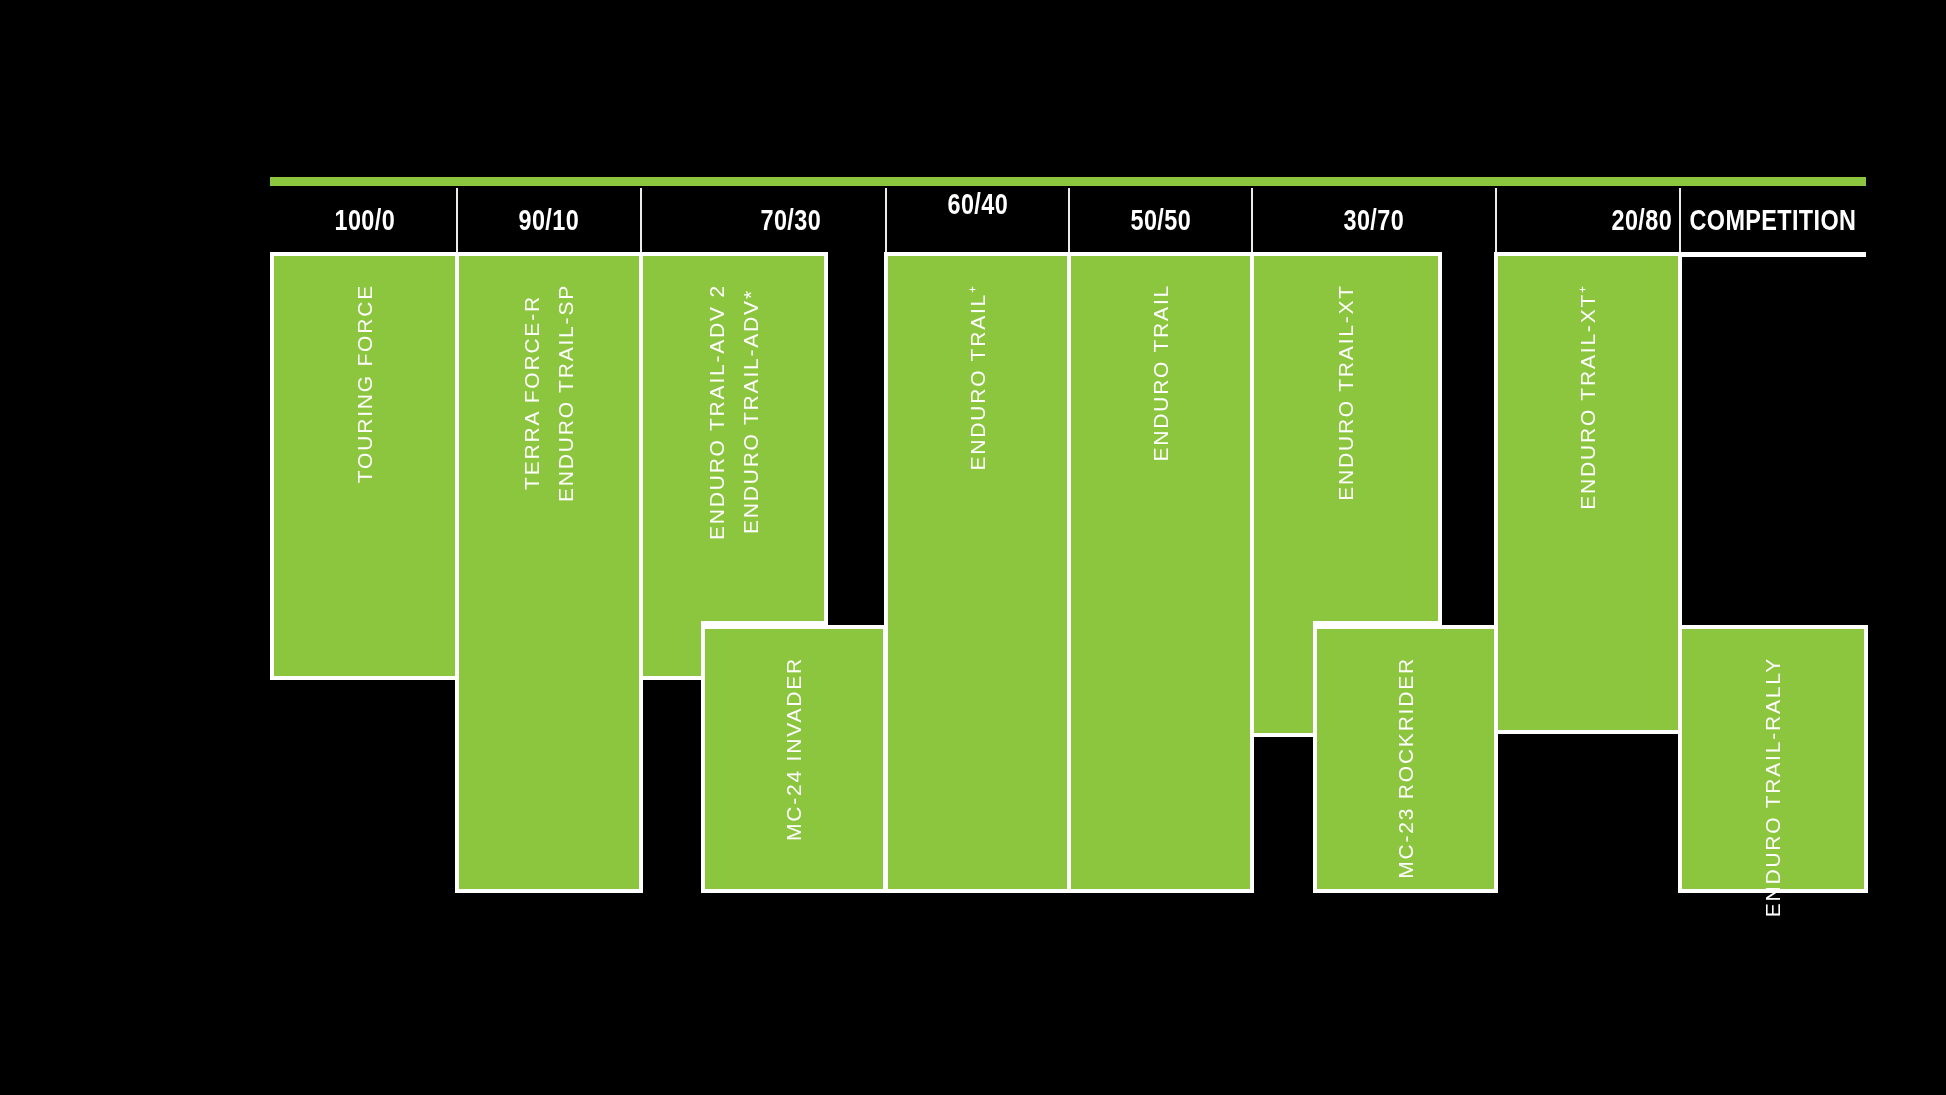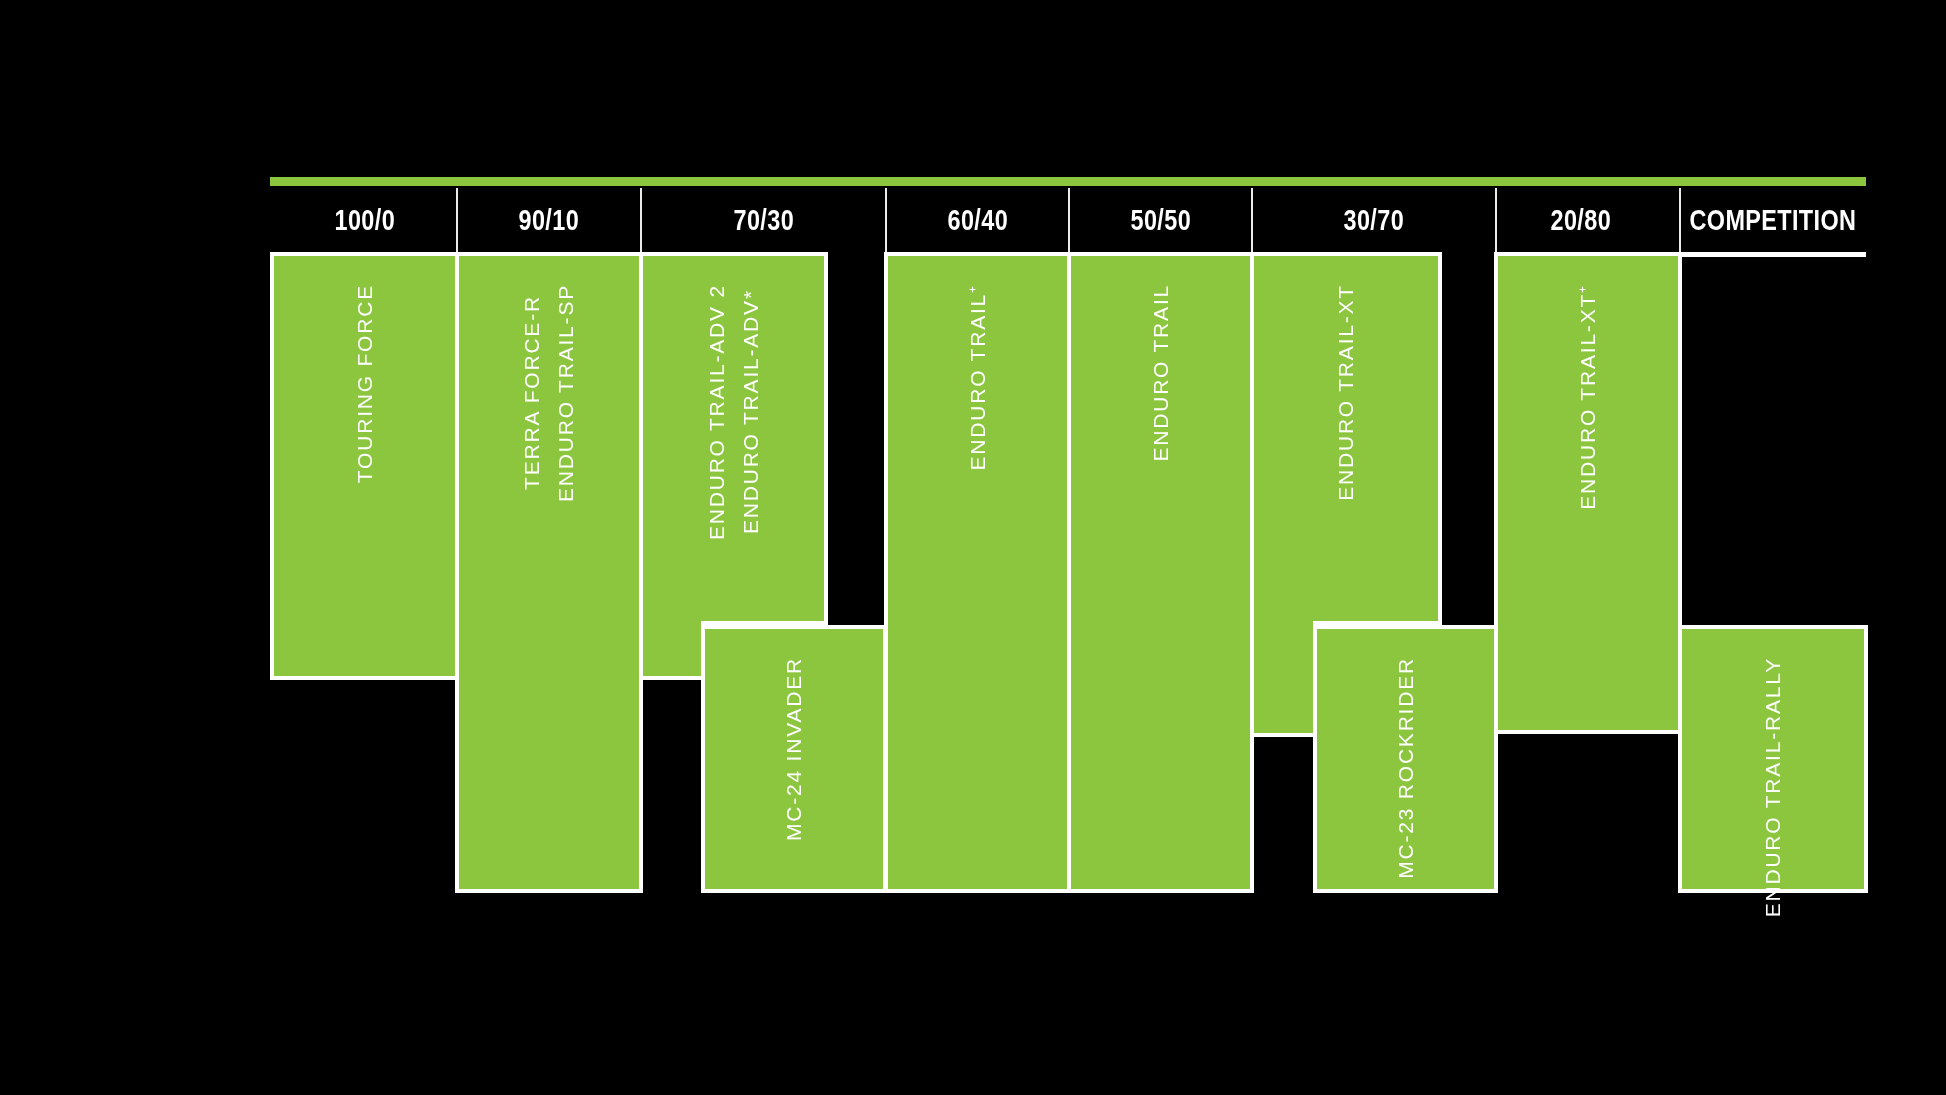--- a/index.html
+++ b/index.html
@@ -33,33 +33,33 @@
 
 <div id="stage" style="background: rgb(0, 0, 0); margin-left: 8px;">
   <div id="accent-bar" class="abs" style="left: 262px; top: 177px; width: 1596px; height: 9px; background: rgb(140, 198, 63);"></div>
   <div id="header-row">
       <div class="abs hdr-cell" style="left: 264px; top: 186px; width: 185px; height: 67px;">
         <span class="hdr-label" style="color: rgb(255, 255, 255);">100/0</span>
       </div>
       <div class="abs hdr-cell" style="left: 449px; top: 186px; width: 184px; height: 67px;">
         <span class="hdr-label" style="color: rgb(255, 255, 255);">90/10</span>
       </div>
-      <div class="abs hdr-cell" style="left: 633px; top: 186px; width: 245px; height: 67px;">
+      <div class="abs hdr-cell" style="left: 633px; top: 186px; width: 245px; height: 67px; padding-left: 27px;">
         <span class="hdr-label" style="color: rgb(255, 255, 255);">70/30</span>
       </div>
-      <div class="abs hdr-cell" style="left: 878px; top: 186px; width: 183px; height: 67px;">
+      <div class="abs hdr-cell" style="left: 878px; top: 170px; width: 183px; height: 67px;">
         <span class="hdr-label" style="color: rgb(255, 255, 255);">60/40</span>
       </div>
       <div class="abs hdr-cell" style="left: 1061px; top: 186px; width: 183px; height: 67px;">
         <span class="hdr-label" style="color: rgb(255, 255, 255);">50/50</span>
       </div>
       <div class="abs hdr-cell" style="left: 1244px; top: 186px; width: 244px; height: 67px;">
         <span class="hdr-label" style="color: rgb(255, 255, 255);">30/70</span>
       </div>
-      <div class="abs hdr-cell" style="left: 1491px; top: 186px; width: 164px; height: 67px;">
+      <div class="abs hdr-cell" style="left: 1552px; top: 186px; width: 164px; height: 67px;">
         <span class="hdr-label" style="color: rgb(255, 255, 255);">20/80</span>
       </div>
       <div class="abs hdr-cell" style="left: 1672px; top: 186px; width: 186px; height: 67px;">
         <span class="hdr-label" style="color: rgb(255, 255, 255);">COMPETITION</span>
       </div>
     </div>
   <div id="grid-lines">
       <div class="abs divider" style="left: 448px; top: 188px; width: 2px; height: 65px;"></div>
       <div class="abs divider" style="left: 632px; top: 188px; width: 2px; height: 65px;"></div>
       <div class="abs divider" style="left: 877px; top: 188px; width: 2px; height: 65px;"></div>

